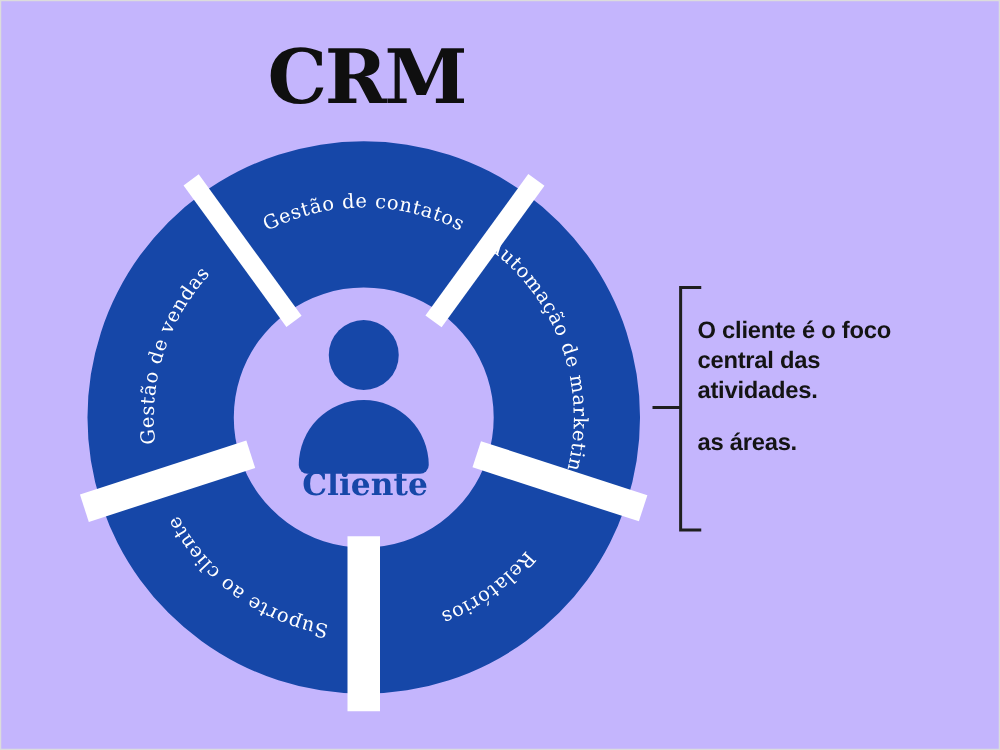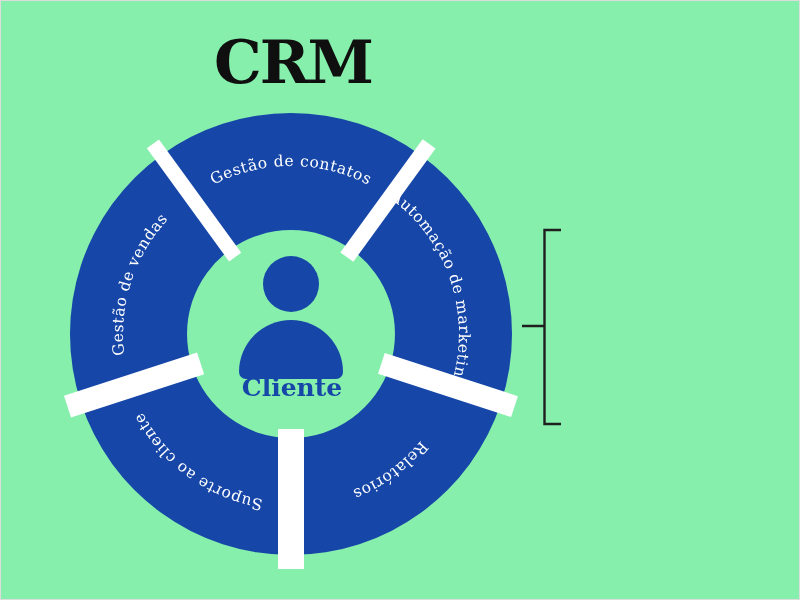--- a/index.html
+++ b/index.html
@@ -1,18 +1,18 @@
 <!DOCTYPE html>
 <html><head>
 <meta charset="utf-8">
 <style>
   html,body{margin:0;padding:0;background:#f6f6f6;}
   .stage{
     position:relative;width:798px;height:598px;margin:0 auto;
-    background:#86efac;border:1px solid #dcdcdc;overflow:hidden;
+    background:#c4b5fd;border:1px solid #dcdcdc;overflow:hidden;
     font-family:"Liberation Sans",sans-serif;
   }
   .page-title{
     position:absolute;left:172px;top:30px;width:240px;
     text-align:center;font-family:"DejaVu Serif",serif;font-weight:700;
     font-size:60px;line-height:62px;letter-spacing:-2px;color:#0f0f0f;
   }
   .wheel-svg{position:absolute;left:0;top:0;}
   .segment{fill:#1647A8;}
   .divider{stroke:#ffffff;fill:none;}
@@ -81,17 +81,23 @@
       <circle class="person" cx="290" cy="283" r="28"></circle>
       <path class="person" d="M 238 371 A 52 52 0 0 1 342 371 A 7 7 0 0 1 335 378 L 245 378 A 7 7 0 0 1 238 371 Z"></path>
     </g>
 
     <text class="center-label" x="291" y="395">Cliente</text>
 
     <path class="bracket" d="M 560 229 H 543.5 V 423 H 560 M 543.5 325 H 521"></path>
   </svg>
 
   <div class="notes">
+    <div class="note">
+      <div>O cliente é o foco</div>
+      <div>central das</div>
+      <div>atividades.</div>
+    </div>
     <div class="note note-2">
+      <div>as áreas.</div>
     </div>
   </div>
 
 </div>
 
 </body></html>

